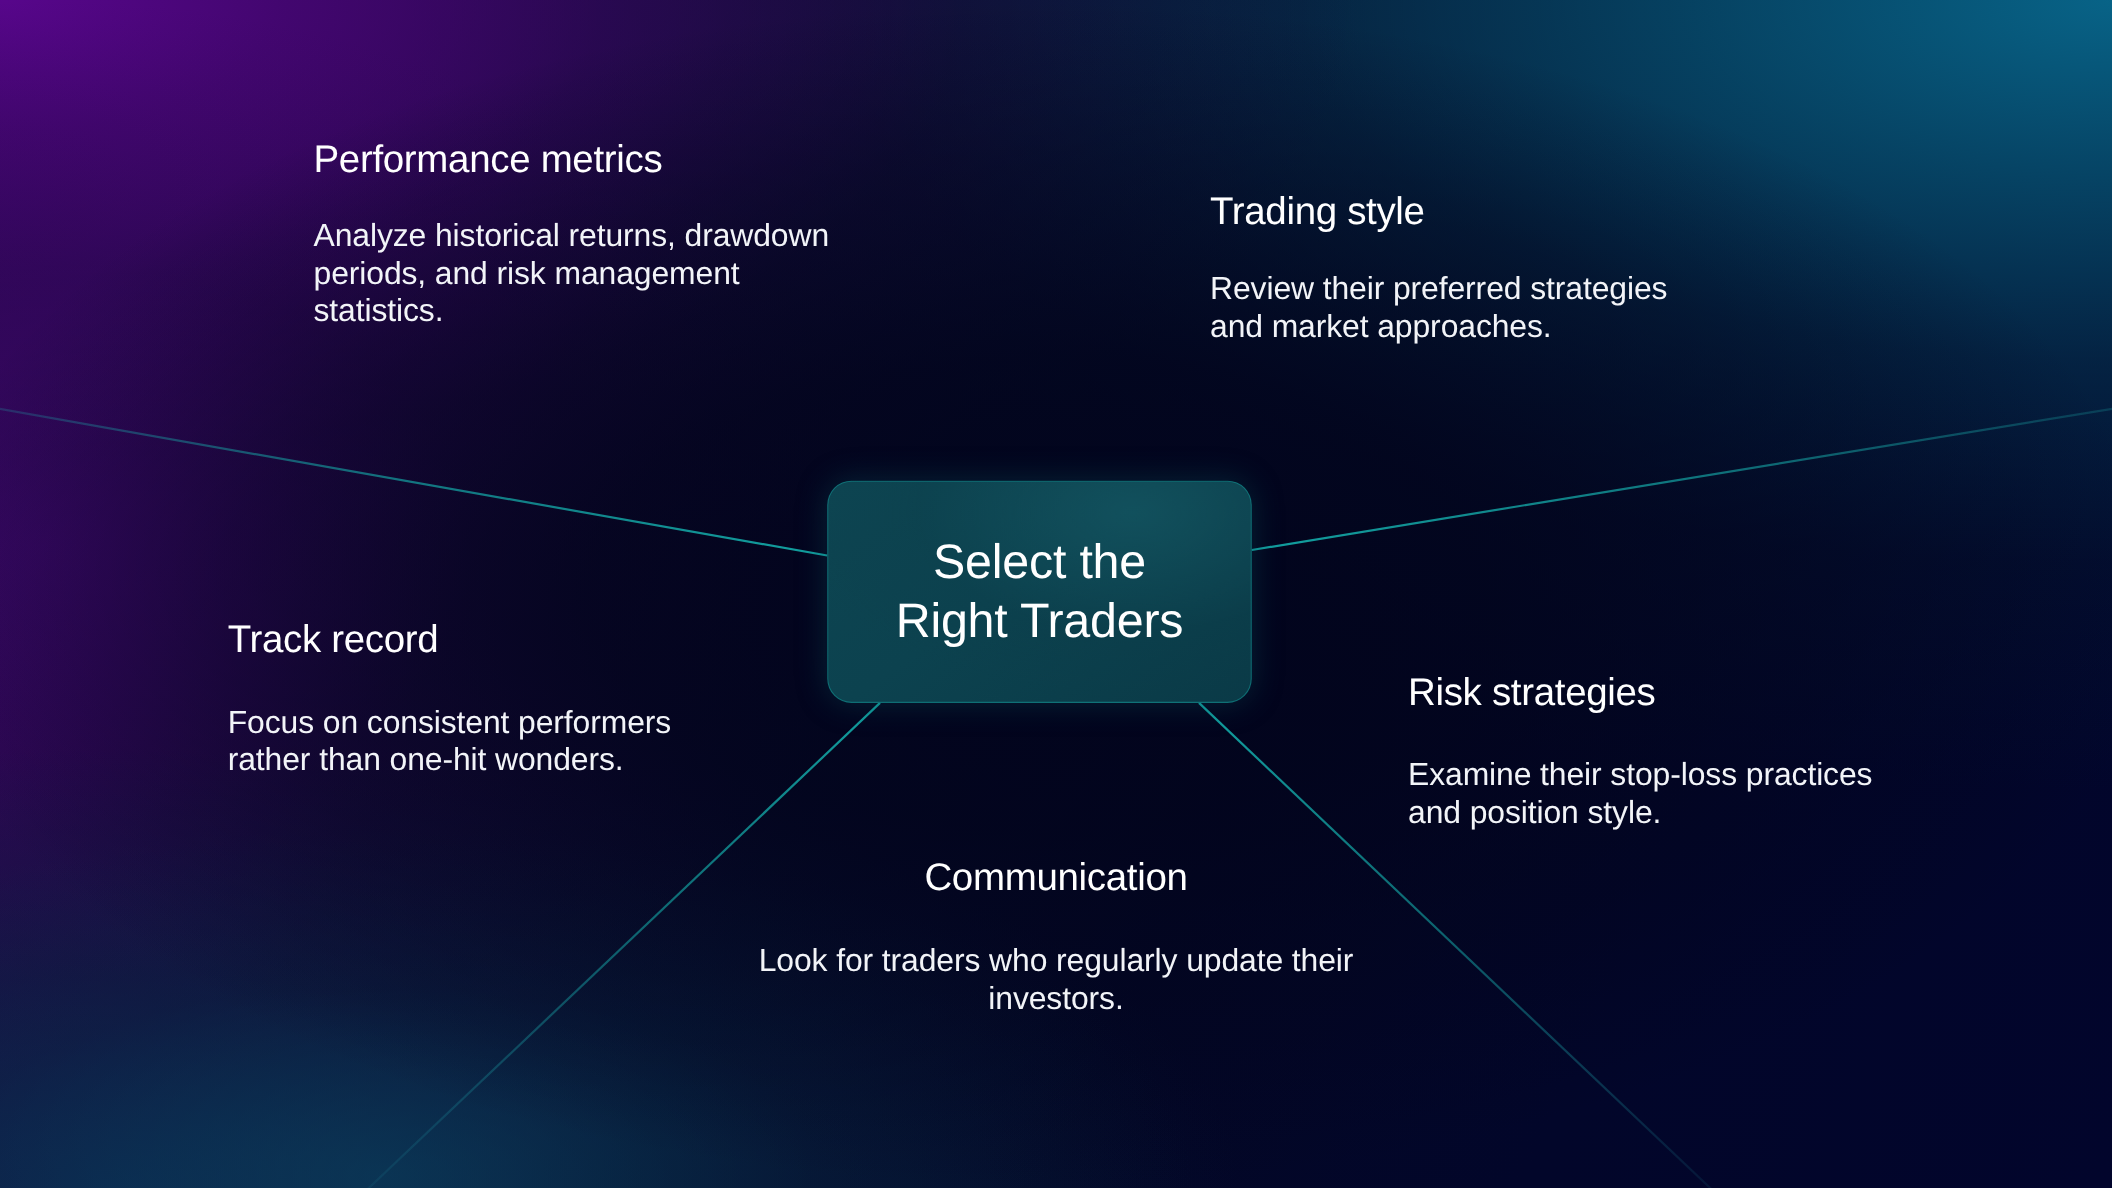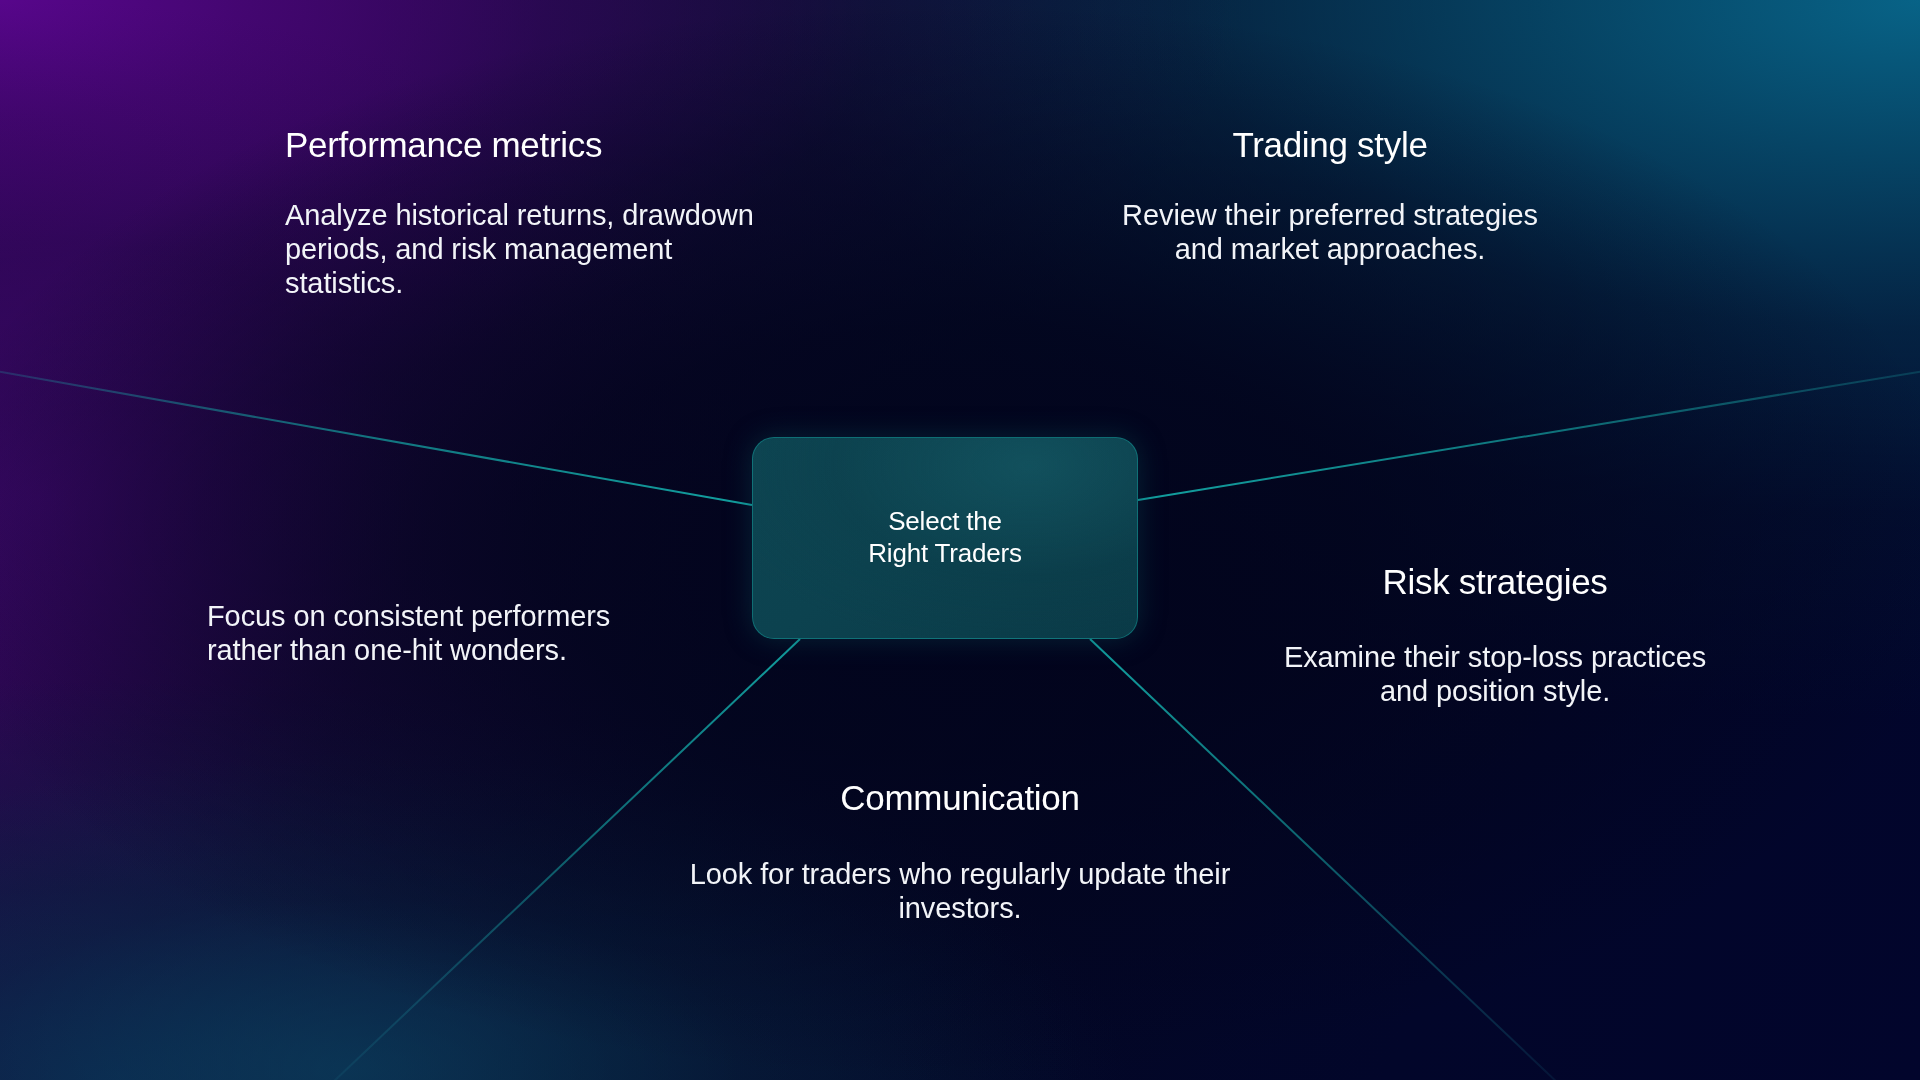--- a/index.html
+++ b/index.html
@@ -109,21 +109,21 @@
         rgba(12, 62, 74, 0.25) 42%,
         rgba(8, 48, 60, 0.0) 72%),
       linear-gradient(145deg, #0d4552 0%, #0c424f 45%, #0a3a47 100%);
     display: flex;
     align-items: center;
     justify-content: center;
     box-shadow: 0 0 28px rgba(10, 70, 84, 0.45);
   }
   .center-card-title {
     color: #ffffff;
-    font-size: 26px;
+    font-size: 44px;
     line-height: 1.22;
     font-weight: 400;
     text-align: center;
     letter-spacing: -0.2px;
     white-space: pre-line;
   }
 
   
   .node {
     position: absolute;
@@ -139,21 +139,21 @@
   .node-desc {
     color: #f2f4f8;
     font-size: 29px;
     line-height: 1.18;
     font-weight: 400;
     letter-spacing: -0.1px;
     margin: 0;
   }
 
   .align-left   { text-align: left; }
-  .align-right  { text-align: center; }
+  .align-right  { text-align: left; margin-top: 48px; }
   .align-center { text-align: center; }
 
   #node-performance-metrics { left: 285px;  top: 125px;  width: 510px; }
   #node-performance-metrics .node-desc { margin-top: 32px; }
 
   #node-trading-style      { left: 1100px; top: 125px;  width: 460px; }
   #node-trading-style .node-desc { margin-top: 32px; }
 
   #node-track-record       { left: 207px;  top: 562px;  width: 420px; }
   #node-track-record .node-desc { margin-top: 37px; }
@@ -226,20 +226,21 @@
     <p class="node-title">Performance metrics</p>
     <p class="node-desc">Analyze historical returns, drawdown periods, and risk management statistics.</p>
   </div>
 
   <div class="node align-right" id="node-trading-style">
     <p class="node-title">Trading style</p>
     <p class="node-desc">Review their preferred strategies and market approaches.</p>
   </div>
 
   <div class="node align-left" id="node-track-record">
+    <p class="node-title">Track record</p>
     <p class="node-desc">Focus on consistent performers rather than one-hit wonders.</p>
   </div>
 
   <div class="node align-right" id="node-risk-management">
     <p class="node-title">Risk strategies</p>
     <p class="node-desc">Examine their stop-loss practices and position style.</p>
   </div>
 
   <div class="node align-center" id="node-communication">
     <p class="node-title">Communication</p>

